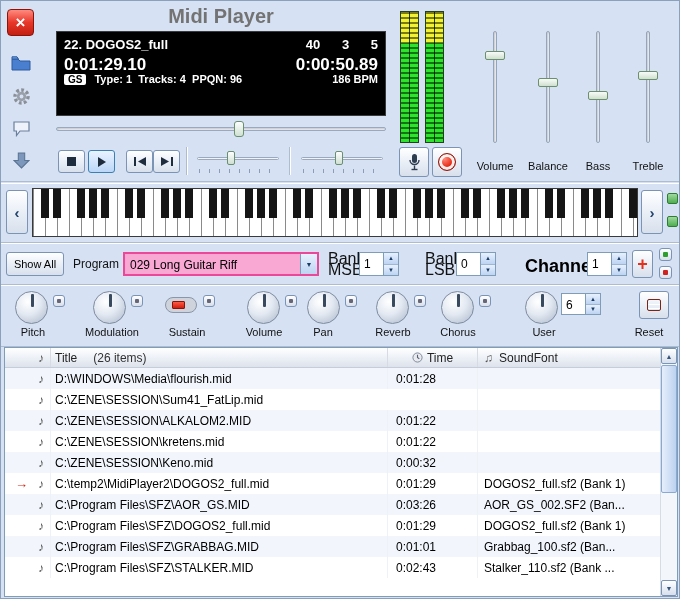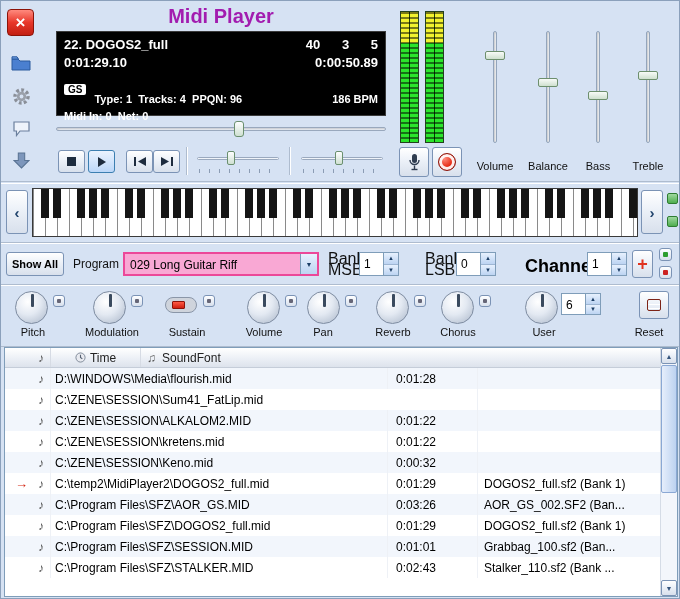--- a/index.html
+++ b/index.html
@@ -4,43 +4,43 @@
 <title>Midi Player</title>
 <style>
   * { margin:0; padding:0; box-sizing:border-box; }
   body { font-family:"Liberation Sans","DejaVu Sans",sans-serif; background:#fff; }
   .window { position:relative; width:680px; height:599px; background:#d6e2f3;
             border:1px solid #8ba0bb; overflow:hidden; font-size:12px; color:#000; }
 
   
   .btn { display:flex; align-items:center; justify-content:center;
          background:linear-gradient(#ffffff,#ecf1f8 45%,#d8e0ec);
-         border:1px solid #7b93b5; border-radius:3px; cursor:pointer;font-weight:bold; }
+         border:1px solid #7b93b5; border-radius:3px; cursor:pointer; }
   .btn-active { background:linear-gradient(#eaf3ff,#bcd7f8); border-color:#3c7fb1; }
 
   
   .top-panel { position:absolute; left:0; top:0; width:680px; height:181px;
                border-bottom:1px solid #aebccf; }
   .tool-btn { position:absolute; left:6px; width:28px; height:28px; display:flex;
               align-items:center; justify-content:center; cursor:pointer; background:transparent; border:none; }
   .close-btn { position:absolute; left:6px; top:8px; width:27px; height:27px;
                background:linear-gradient(#ff8a7e,#e8372a 50%,#c21f12);
                border:1px solid #8c1308; border-radius:4px; color:#fff;
                font-weight:bold; font-size:17px; line-height:1; display:flex;
                align-items:center; justify-content:center; cursor:pointer; }
   .app-title { position:absolute; left:55px; top:4px; width:330px; text-align:center;
-               font-size:20px; font-weight:bold; color:#a21caf; }
+               font-size:20px; font-weight:bold; color:#737373; }
 
   .lcd { position:absolute; left:55px; top:30px; width:330px; height:85px;
          background:#000; border:1px solid #3a3a3a; padding:5px 7px; color:#fff; }
   .lcd-row { display:flex; justify-content:space-between; align-items:flex-start; height:18px; }
   .lcd-row.small { height:17px; }
   .lcd-main { font-size:13px; font-weight:bold; }
-  .lcd-time { font-size:13px; font-weight:bold; }
-  .lcd-small { font-size:11px; font-weight:bold;margin-top:20px; }
+  .lcd-time { font-size:17px; font-weight:bold; }
+  .lcd-small { font-size:11px; font-weight:bold; }
   .pre { white-space:pre; }
   .counters span { margin-left:18px; }
   .gs-badge { background:#fff; color:#000; font-size:10px; font-weight:bold;
               padding:0 4px; border-radius:2px; margin-right:8px; }
   .lcd-left { display:flex; align-items:center; }
 
   .pos-slider { position:absolute; left:55px; top:119px; width:330px; height:18px; }
   .track-h { position:absolute; top:7px; left:0; right:0; height:4px; background:#eef2f8;
              border:1px solid #99a8bd; border-radius:2px; box-shadow:inset 1px 1px 2px rgba(0,0,0,.18); }
   .thumb-v { position:absolute; top:1px; width:10px; height:16px;
@@ -229,23 +229,20 @@
         <span class="lcd-time">0:01:29.10</span>
         <span class="lcd-time">0:00:50.89</span>
       </div>
       <div class="lcd-row small">
         <span class="lcd-left">
           <span class="gs-badge">GS</span>
           <span class="lcd-small pre">Type: 1  Tracks: 4  PPQN: 96</span>
         </span>
         <span class="lcd-small">186 BPM</span>
       </div>
-      <div class="lcd-row small">
-        <span class="lcd-small pre">Midi In: 0  Net: 0</span>
-      </div>
     </div>
 
     <div class="pos-slider">
       <div class="track-h"></div>
       <div class="thumb-v" style="left:54%;"></div>
     </div>
 
     <button class="btn transport-btn" style="left:57px;">
       <span>
         <svg width="9" height="9" viewBox="0 0 9 9">
@@ -460,20 +457,24 @@
     </button>
     <div class="knob-label" style="left:618px; width:60px;">Reset</div>
   </div>
 
   <div class="playlist">
 
     <div class="pl-header">
       <div class="hcell h-icon">
         <span class="note-glyph">♪</span>
       </div>
+      <div class="hcell h-title">
+        <span>Title</span>
+        <span class="count">(26 items)</span>
+      </div>
       <div class="hcell h-time">
         <span>
           <svg width="11" height="11" viewBox="0 0 12 12">
             <circle cx="6" cy="6" r="5" fill="#e8eaf0" stroke="#7a8494"></circle>
             <path d="M6 3 v3 l2 1.5" stroke="#556070" fill="none" stroke-width="1.2"></path>
           </svg>
         </span>
         <span>Time</span>
       </div>
       <div class="hcell h-sf" style="border-right:none;">
@@ -553,21 +554,21 @@
           </span>
         <span class="c-title">C:\Program Files\SFZ\DOGOS2_full.mid</span>
         <span class="c-time">0:01:29</span>
         <span class="c-sf">DOGOS2_full.sf2 (Bank 1)</span>
       </div>
 
       <div class="pl-row">
         <span class="c-icon">
             <span class="note-glyph">♪</span>
           </span>
-        <span class="c-title">C:\Program Files\SFZ\SESSION.MID</span>
+        <span class="c-title">C:\Program Files\SFZ\GRABBAG.MID</span>
         <span class="c-time">0:01:01</span>
         <span class="c-sf">Grabbag_100.sf2 (Ban...</span>
       </div>
 
       <div class="pl-row">
         <span class="c-icon">
             <span class="note-glyph">♪</span>
           </span>
         <span class="c-title">C:\Program Files\SFZ\STALKER.MID</span>
         <span class="c-time">0:02:43</span>

